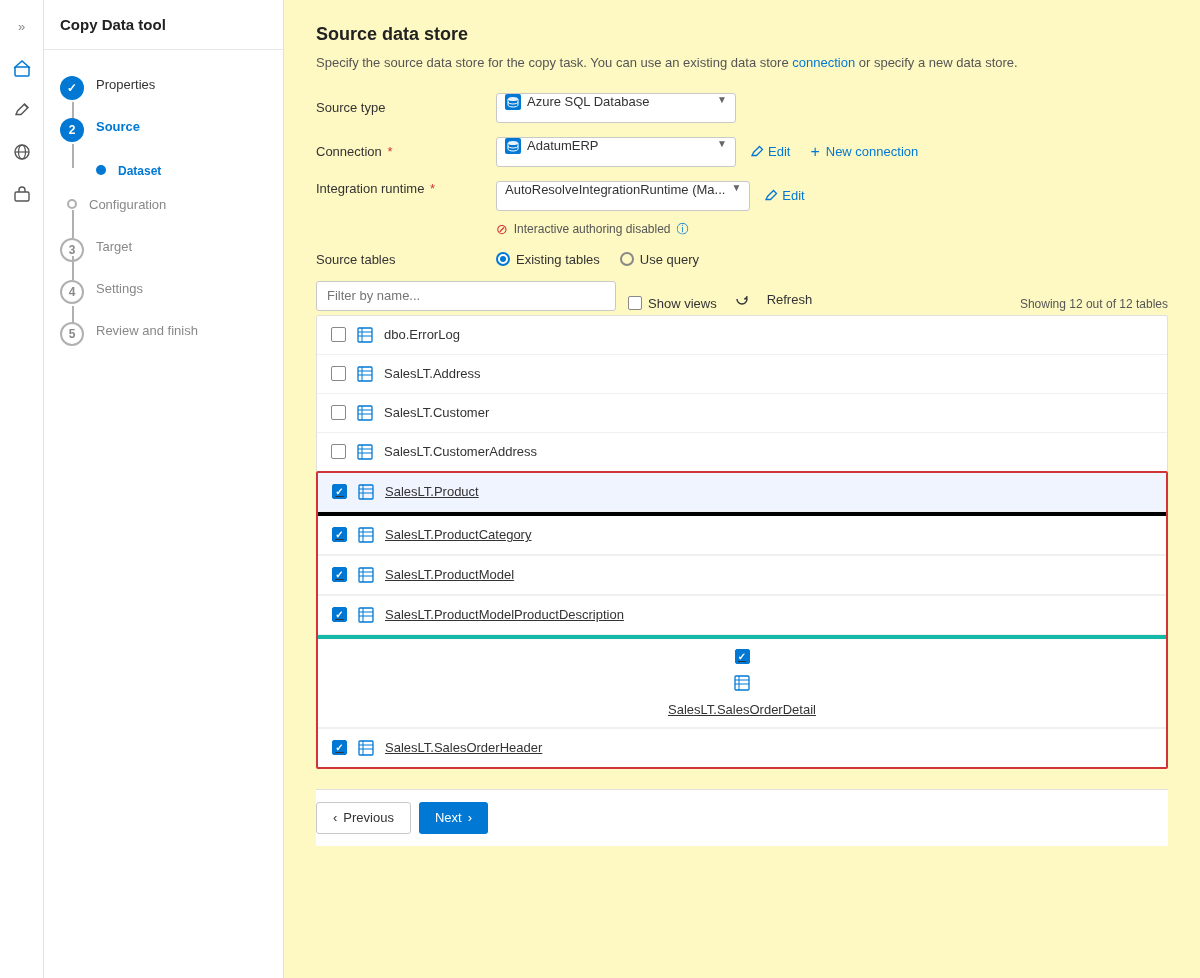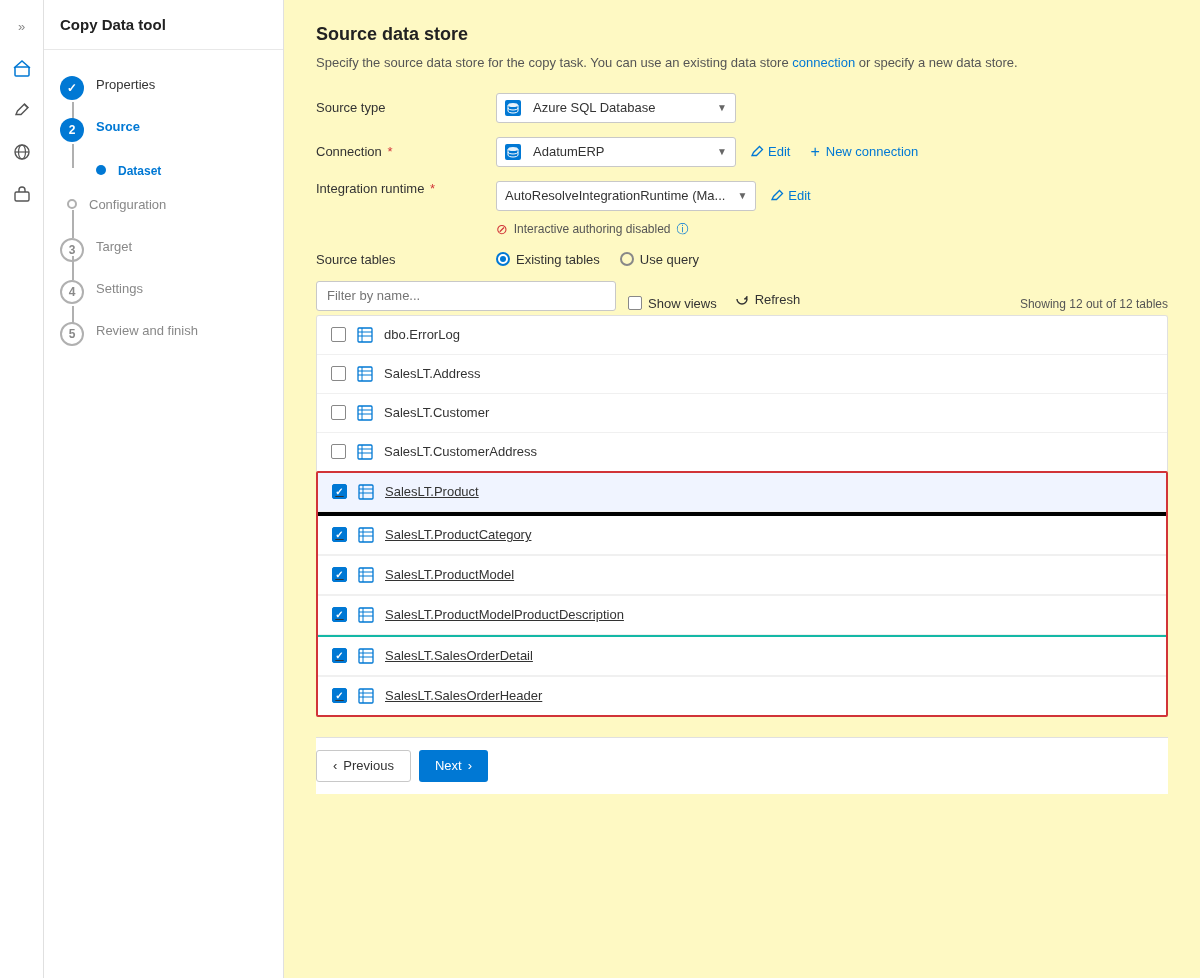--- a/index.html
+++ b/index.html
@@ -82,24 +82,24 @@
       margin-bottom: 14px; gap: 0;
     }
     .form-label {
       width: 180px; font-size: 13px; color: #333; flex-shrink: 0;
     }
     .form-label .required { color: #d13438; margin-left: 2px; }
     .form-controls { display: flex; align-items: center; gap: 8px; flex-wrap: wrap; }
 
     
     .dropdown-select {
-      display: flex; align-items: center;
+      display: flex; 
       border: 1px solid #c8c8c8; border-radius: 3px;
       background: #fff; height: 30px; min-width: 240px;
-      padding: 0 8px; cursor: pointer; gap: 12px;
+      padding: 0 8px; cursor: pointer; gap: 6px;
       font-size: 13px; color: #333;
     }
     .dropdown-select .db-icon {
       width: 16px; height: 16px; background: #0078d4;
       border-radius: 2px; flex-shrink: 0; display: flex; align-items: center; justify-content: center;
     }
     .dropdown-select .db-icon svg { width: 12px; height: 12px; }
     .dropdown-select .chevron { margin-left: auto; color: #666; font-size: 10px; }
 
     
@@ -144,21 +144,21 @@
       width: 300px; outline: none;
     }
     .checkbox-label {
       display: flex; align-items: center; gap: 6px; font-size: 13px; cursor: pointer;
     }
     .checkbox-box {
       width: 14px; height: 14px; border: 1px solid #888; border-radius: 2px;
       background: #fff; display: flex; align-items: center; justify-content: center;
     }
     .refresh-btn {
-      display: flex; align-items: center; gap: 6px;
+      display: flex; align-items: center; gap: 18px;
       font-size: 13px; color: #333; cursor: pointer; background: none; border: none;
       padding: 4px 6px;
     }
     .showing-count { margin-left: auto; font-size: 12px; color: #555; }
 
     
     .table-list { border: 1px solid #e0e0e0; border-radius: 3px; overflow: hidden; }
     .table-item {
       display: flex; align-items: center; gap: 10px;
       padding: 10px 14px; border-bottom: 1px solid #f0f0f0;
@@ -495,21 +495,21 @@
         <div class="table-icon grid-icon">
           <svg width="16" height="16" viewBox="0 0 16 16" fill="none">
               <rect x="1" y="1" width="14" height="14" rx="1" stroke="#0078d4" stroke-width="1.3" fill="none"></rect>
               <line x1="1" y1="5" x2="15" y2="5" stroke="#0078d4" stroke-width="1"></line>
               <line x1="1" y1="9" x2="15" y2="9" stroke="#0078d4" stroke-width="1"></line>
               <line x1="5" y1="1" x2="5" y2="15" stroke="#0078d4" stroke-width="1"></line>
             </svg>
         </div>
         <span class="table-name">SalesLT.ProductModelProductDescription</span>
       </div>
-      <div class="table-item" style="border-top:2px solid #14b8a6;">
+      <div class="table-item" style="border-top:4px solid #14b8a6;flex-direction:column;">
         <div class="check-box checked"></div>
         <div class="table-icon grid-icon">
           <svg width="16" height="16" viewBox="0 0 16 16" fill="none">
               <rect x="1" y="1" width="14" height="14" rx="1" stroke="#0078d4" stroke-width="1.3" fill="none"></rect>
               <line x1="1" y1="5" x2="15" y2="5" stroke="#0078d4" stroke-width="1"></line>
               <line x1="1" y1="9" x2="15" y2="9" stroke="#0078d4" stroke-width="1"></line>
               <line x1="5" y1="1" x2="5" y2="15" stroke="#0078d4" stroke-width="1"></line>
             </svg>
         </div>
         <span class="table-name">SalesLT.SalesOrderDetail</span>

